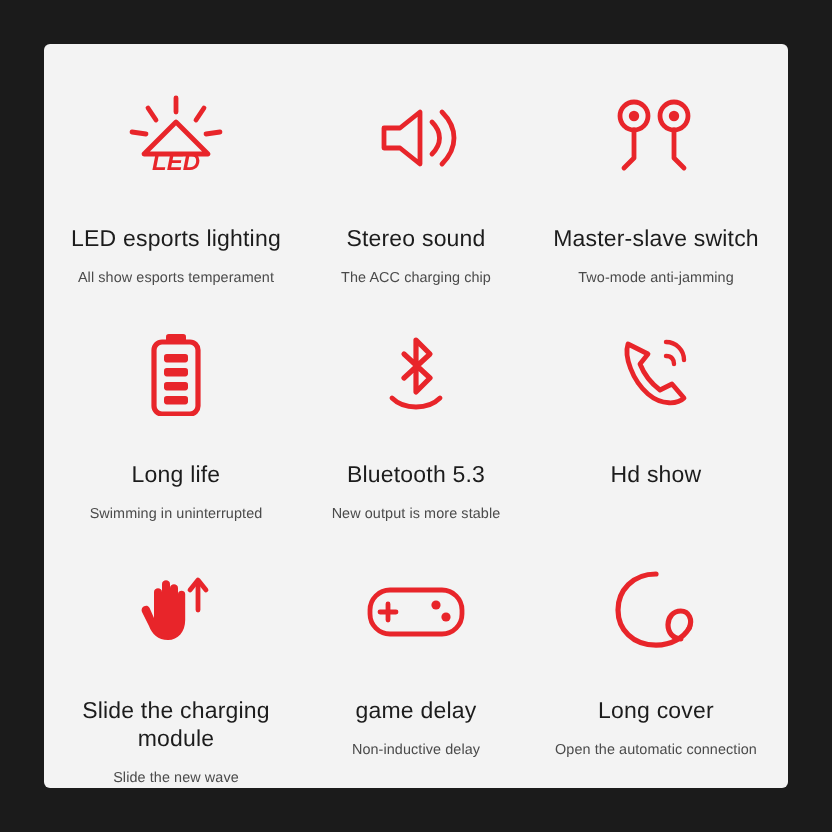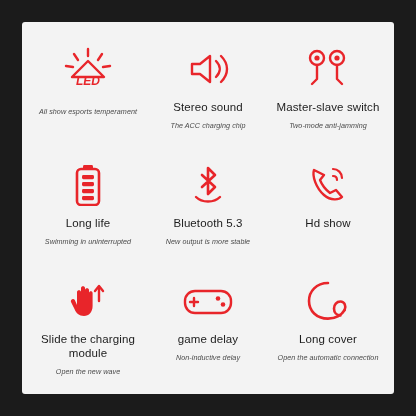--- a/index.html
+++ b/index.html
@@ -38,38 +38,37 @@
     align-items: center;
     justify-content: flex-start;
     padding-top: 6px;
     box-sizing: border-box;
   }
   .icon-wrap {
     height: 46px;
     display: flex;
     align-items: center;
     justify-content: center;
-    margin-bottom: 8px;
+    margin-bottom: 21px;
   }
   .title {
     font-size: 11.5px;
     color: #1c1c1c;
     font-weight: 400;
     text-align: center;
     line-height: 14px;
     letter-spacing: 0.1px;
   }
   .sub {
     font-size: 7.2px;
     color: #4a4a4a;
     margin-top: 7px;
     line-height: 10px;
     letter-spacing: 0.05px;
     padding: 0 4px;
-    font-style: italic;
   }
   svg { display: block; }
 </style>
 </head>
 <body>
 
 <div class="page">
   <div class="grid">
 
     <div class="cell">
@@ -79,20 +78,21 @@
             <line x1="28" y1="2" x2="28" y2="9"></line>
             <line x1="14" y1="7" x2="18" y2="13"></line>
             <line x1="42" y1="7" x2="38" y2="13"></line>
             <line x1="6" y1="19" x2="13" y2="20"></line>
             <line x1="50" y1="19" x2="43" y2="20"></line>
           </g>
           <path d="M12 30 L28 14 L44 30 Z" fill="none" stroke="#e8252a" stroke-width="2.4" stroke-linejoin="round"></path>
           <text x="28" y="38" text-anchor="middle" font-family="Liberation Sans, sans-serif" font-size="12" font-weight="bold" font-style="italic" fill="#e8252a">LED</text>
         </svg>
       </div>
+      <div class="title">LED esports lighting</div>
       <div class="sub">All show esports temperament</div>
     </div>
 
     <div class="cell">
       <div class="icon-wrap">
         <svg width="44" height="40" viewBox="0 0 44 40">
           <path d="M6 15 L14 15 L24 7 L24 33 L14 25 L6 25 Z" fill="none" stroke="#e8252a" stroke-width="2.4" stroke-linejoin="round"></path>
           <path d="M30 12 C35 17, 35 23, 30 28" fill="none" stroke="#e8252a" stroke-width="2.4" stroke-linecap="round"></path>
           <path d="M35 7 C43 15, 43 25, 35 33" fill="none" stroke="#e8252a" stroke-width="2.4" stroke-linecap="round"></path>
         </svg>
@@ -155,21 +155,21 @@
 
     <div class="cell">
       <div class="icon-wrap">
         <svg width="48" height="44" viewBox="0 0 48 44">
           <path d="M13 26 L13 13 C13 10.5 17 10.5 17 13 L17 21 L17 9 C17 6.5 21 6.5 21 9 L21 21 L21 11 C21 8.5 25 8.5 25 11 L25 21 L25 14 C25 11.8 28.6 11.8 28.6 14 L28.6 27 C28.6 33 25 37 20 37 C15 37 12 34 10.5 30 L7 23 C6 20.6 9.4 18.6 10.8 21 Z" fill="#e8252a"></path>
           <path d="M35 22 L35 8" stroke="#e8252a" stroke-width="2.4" stroke-linecap="round" fill="none"></path>
           <path d="M31 12 L35 7 L39 12" stroke="#e8252a" stroke-width="2.4" stroke-linecap="round" stroke-linejoin="round" fill="none"></path>
         </svg>
       </div>
       <div class="title">Slide the charging module</div>
-      <div class="sub">Open the new wave</div>
+      <div class="sub">Slide the new wave</div>
     </div>
 
     <div class="cell">
       <div class="icon-wrap">
         <svg width="52" height="36" viewBox="0 0 52 36">
           <rect x="3" y="8" width="46" height="22" rx="10" fill="none" stroke="#e8252a" stroke-width="2.4"></rect>
           <line x1="12" y1="15" x2="12" y2="23" stroke="#e8252a" stroke-width="2.4" stroke-linecap="round"></line>
           <line x1="8" y1="19" x2="16" y2="19" stroke="#e8252a" stroke-width="2.4" stroke-linecap="round"></line>
           <circle cx="36" cy="15.5" r="2.3" fill="#e8252a"></circle>
           <circle cx="41" cy="21.5" r="2.3" fill="#e8252a"></circle>

